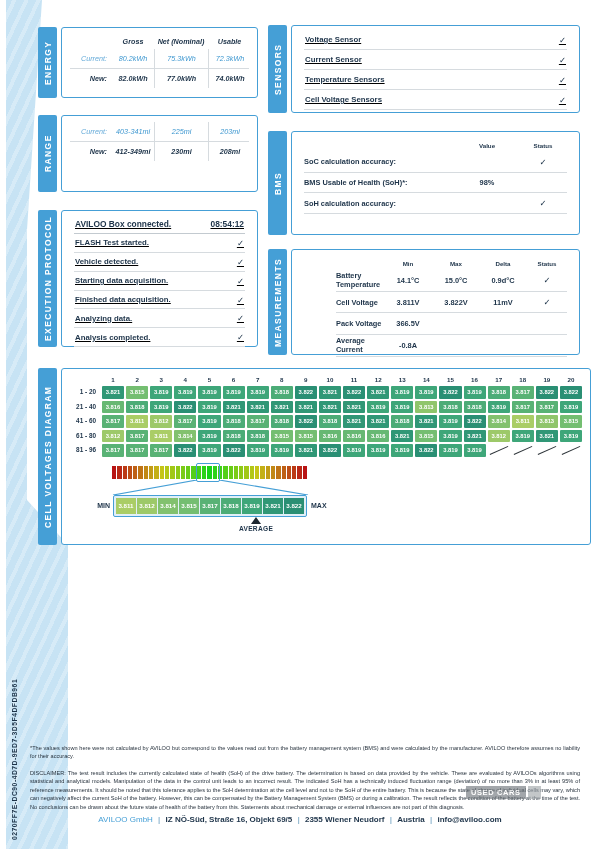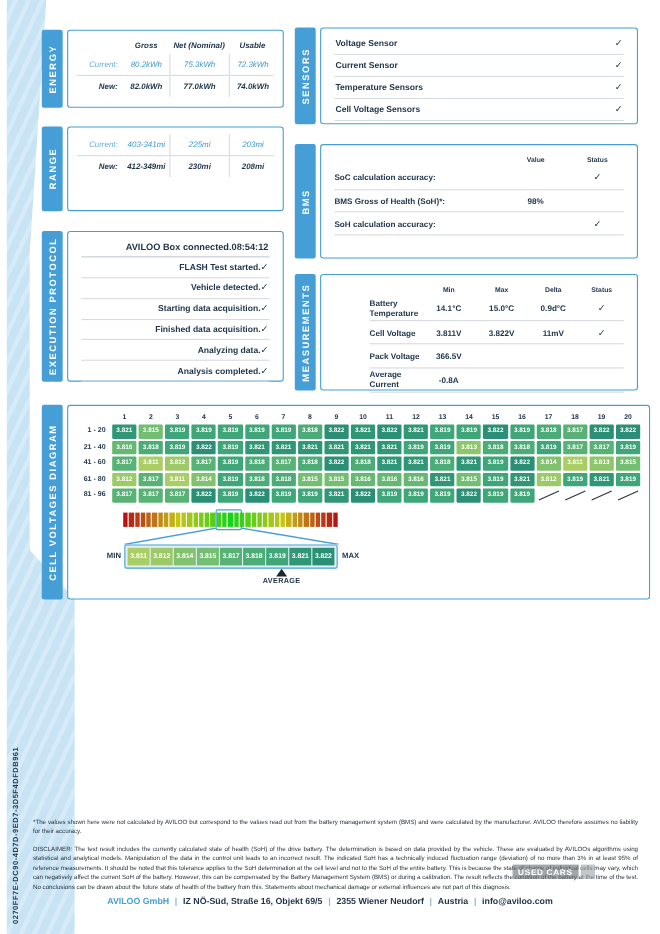--- a/index.html
+++ b/index.html
@@ -46,23 +46,23 @@
   .st-h{font-size:7px; font-weight:700; color:var(--navy); text-align:center;}
   .st-label{font-size:7.2px; text-align:right; padding-right:5px;}
   .st-cell{font-size:7.2px; text-align:center;}
   .st-current .st-label{color:var(--curlabel);}
   .st-current .st-cell{color:var(--curvalue);}
   .st-current{border-bottom:1px solid var(--line);}
   .st-new .st-label,.st-new .st-cell{color:var(--navy); font-weight:700;}
   .st-div{border-left:1px solid var(--line); height:100%; display:flex; align-items:center; justify-content:center;}
 
   
-  .cl-wrap{padding:4px 12px 0 12px;}
+  .cl-wrap{padding:4px 12px 0 12px;text-decoration:underline;}
   .cl-row{display:flex; justify-content:space-between; align-items:center; border-bottom:1px solid var(--line); padding:0 1px;}
-  .pr{height:17.9px;justify-content:flex-end;} .sn{height:19px;}
+  .pr{height:17.9px;} .sn{height:19px;}
   .cl-label{font-size:7.8px; font-weight:600; color:var(--navy);}
   .cl-first{border-bottom-color:#c3cad0;}
   .cl-first .cl-label,.cl-first .cl-value{font-size:8.4px; font-weight:700;}
   .cl-value{font-size:7.8px; font-weight:700; color:var(--navy);}
   .cl-check,.g-check{font-size:8.5px; font-weight:700; color:var(--navy); text-align:center;}
 
   
   .g-wrap{padding:6px 12px 0 12px;}
   .g3{display:grid; grid-template-columns:1fr 64px 48px; align-items:center;}
   .g5{display:grid; grid-template-columns:1fr 50px 46px 48px 40px; align-items:center;margin-left:32px;}
@@ -97,21 +97,21 @@
   .strip-cell{width:20px; height:16px; display:flex; align-items:center; justify-content:center; color:#fff; font-size:6.2px; font-weight:700;}
   #avg-marker{position:absolute; top:21px; transform:translateX(-50%); text-align:center; width:44px;}
   .tri{width:0; height:0; margin:0 auto; border-left:5.5px solid transparent; border-right:5.5px solid transparent; border-bottom:7px solid #1d2730;}
   .avg-label{font-size:6.6px; font-weight:700; color:var(--navy); margin-top:1px; letter-spacing:.3px;}
 
   
   .smalltext{position:absolute; left:30px; width:550px; font-size:5.6px; line-height:1.5; color:#28333e; text-align:justify;}
   #footnote{top:744px;}
   #disclaimer{top:769px;}
   #footer{position:absolute; left:20px; top:815px; width:560px; text-align:center; font-size:8px; color:var(--navy); font-weight:600;}
-  #footer .brand{color:var(--accent); font-weight:700;}
+  #footer .brand{color:var(--accent); font-weight:400;}
   .fsep{color:#8fb6cf; padding:0 3px;}
   .watermark{position:absolute; left:466px; top:786px; display:flex; gap:2px; z-index:5; opacity:.8;}
   .wm-text{background:rgba(108,114,119,.78); color:#fff; font-size:7.5px; font-weight:700; padding:2px 5px; letter-spacing:.6px;}
   .wm-box{width:13px; background:rgba(158,164,168,.78);}
 </style>
 </head>
 <body style="--accent: #459fd6; --navy: #1d3349; --ribbon: #c7e3f4; --curlabel: #66abd9; --curvalue: #3d97d0; --line: #d6dbdf;">
 
 <div class="ribbon"></div>
 <div class="uuid">0270FF7E-DC90-4D7D-9ED7-3D5F4DFDB961</div>
@@ -230,21 +230,21 @@
           <div></div>
           <div class="ghc">Value</div>
           <div class="ghc">Status</div>
         </div>
         <div class="g3 grow">
           <div class="g-label">SoC calculation accuracy:</div>
           <div class="g-val"></div>
           <div class="g-check">✓</div>
         </div>
         <div class="g3 grow">
-          <div class="g-label">BMS Gross of Health (SoH)*:</div>
+          <div class="g-label">BMS Usable of Health (SoH)*:</div>
           <div class="g-val">98%</div>
           <div class="g-check"></div>
         </div>
         <div class="g3 grow">
           <div class="g-label">SoH calculation accuracy:</div>
           <div class="g-val"></div>
           <div class="g-check">✓</div>
         </div>
       </div>
   </div>

